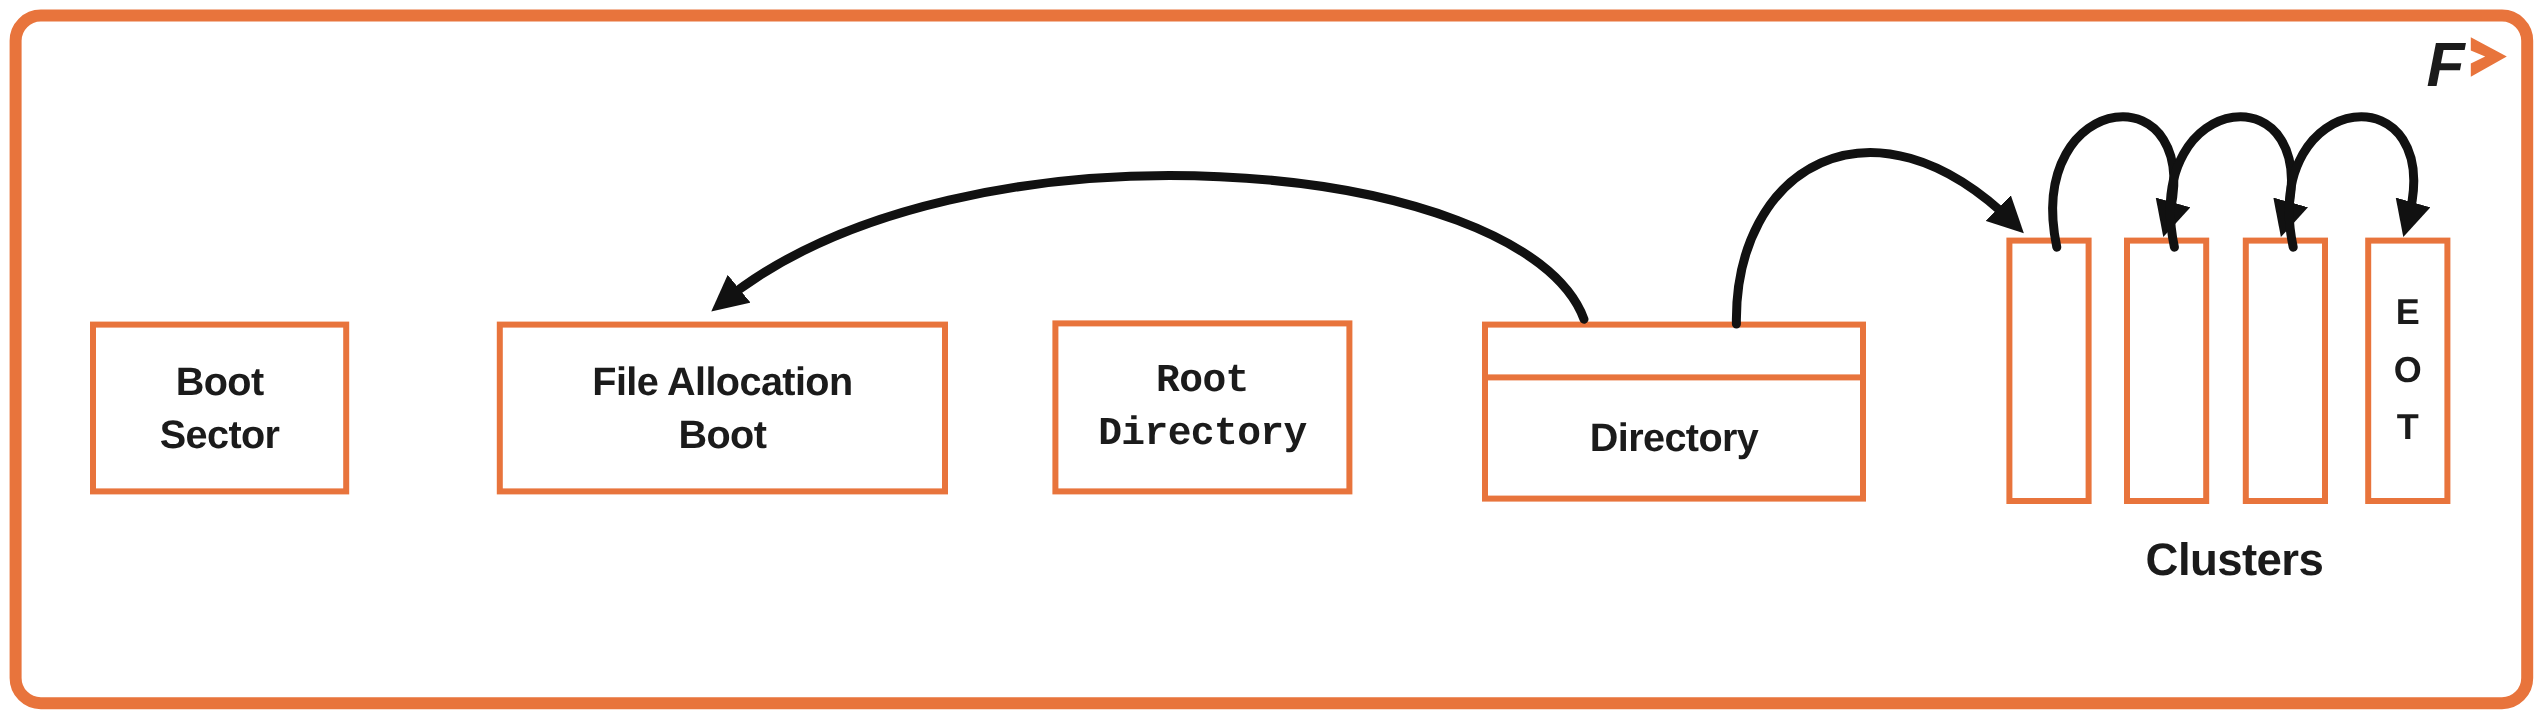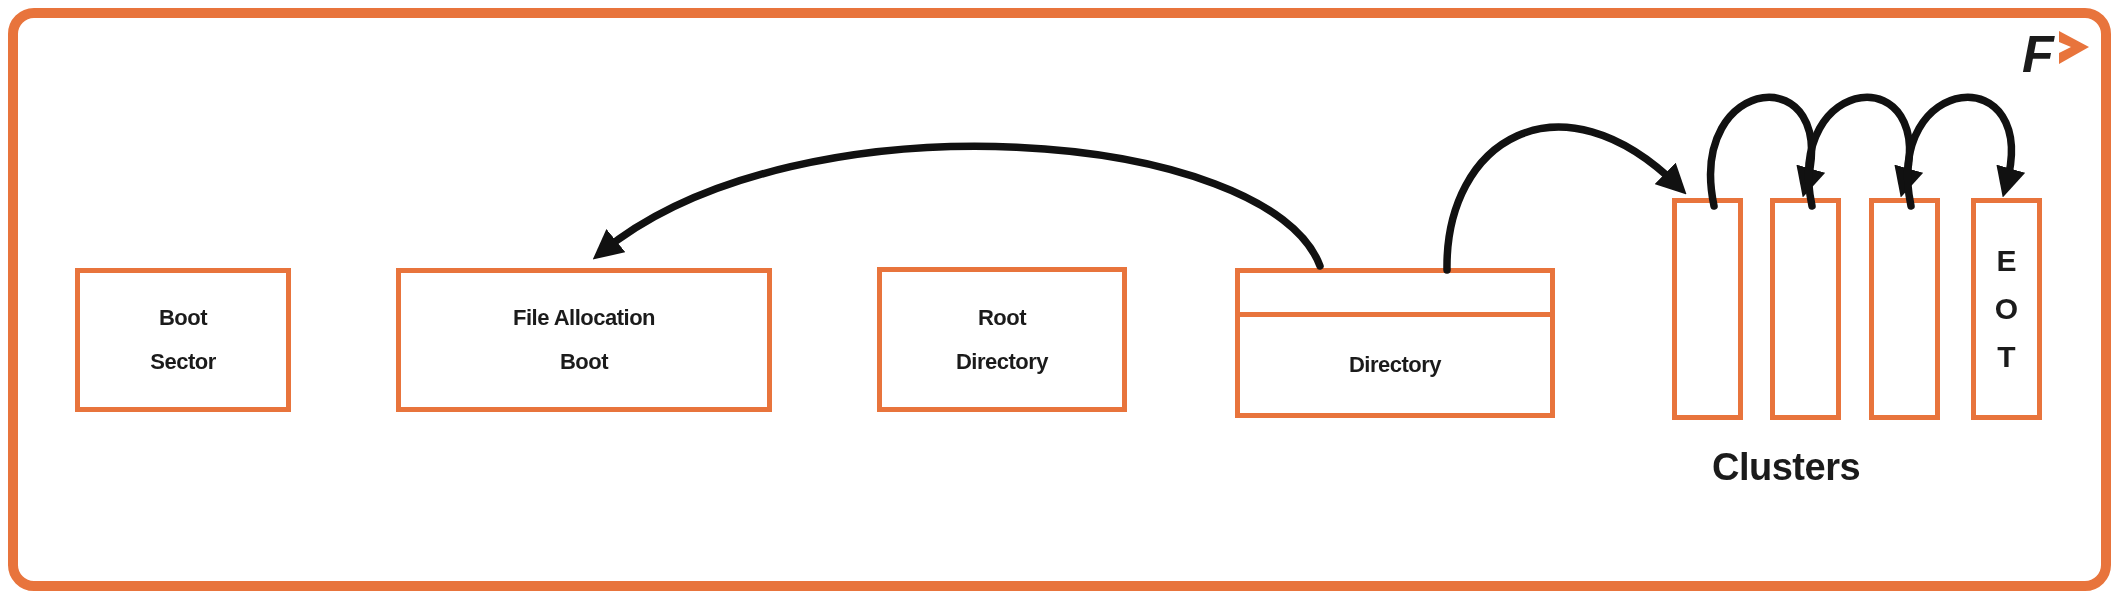--- a/index.html
+++ b/index.html
@@ -6,43 +6,43 @@
   body { width: 2119px; height: 599px; position: relative; overflow: hidden;
          font-family: "Liberation Sans", sans-serif; }
   .canvas { position: absolute; inset: 0; width: 2119px; height: 599px; }
 
   .frame { position: absolute; left: 8px; top: 8px; width: 2083px; height: 563px;
            border: 10px solid #E8743C; border-radius: 26px; background: #ffffff; }
 
   .node { position: absolute; border: 5px solid #E8743C; background: #ffffff;
           box-sizing: border-box; display: flex; flex-direction: column;
           align-items: center; justify-content: center; text-align: center;
-          color: #1b1b1b; font-weight: 700; font-size: 22px; line-height: 44px;
+          color: #1b1b1b; font-weight: 700; font-size: 33px; line-height: 44px;
           letter-spacing: -0.5px; }
 
   .boot   { left: 75px;  top: 268px; width: 216px; height: 144px; }
-  .fat    { left: 396px; top: 268px; width: 376px; height: 144px; }
-  .root   { left: 877px; top: 267px; width: 250px; height: 145px; }
+  .fat    { left: 414px; top: 268px; width: 376px; height: 144px; }
+  .root   { left: 877px; top: 267px; width: 250px; height: 145px; font-family: Liberation Mono, monospace; }
 
   .dir    { left: 1235px; top: 268px; width: 320px; height: 150px;
             justify-content: stretch; padding: 0; }
   .dir .dir-head { height: 44px; width: 100%; border-bottom: 5px solid #E8743C;
                    box-sizing: border-box; }
   .dir .dir-body { flex: 1; width: 100%; display: flex; align-items: center;
                    justify-content: center; }
 
   .cluster { position: absolute; top: 198px; width: 71px; height: 222px;
              border: 5px solid #E8743C; background: #ffffff; box-sizing: border-box; }
   .c1 { left: 1672px; } .c2 { left: 1770px; } .c3 { left: 1869px; } .c4 { left: 1971px; }
   .eot { position: absolute; inset: 0; display: flex; flex-direction: column;
          align-items: center; justify-content: center; color: #1b1b1b;
          font-weight: 700; font-size: 30px; line-height: 48px; }
 
   .clusters-label { position: absolute; left: 1712px; top: 446px; width: 300px;
-                    text-align: left; color: #1b1b1b; font-weight: 700;
+                    text-align: center; color: #1b1b1b; font-weight: 700;
                     font-size: 38px; letter-spacing: -0.5px; }
 
   .arrows { position: absolute; inset: 0; pointer-events: none; }
 
   .logo { position: absolute; left: 2012px; top: 26px; }
 </style>
 </head>
 <body>
 
 <div class="canvas">

